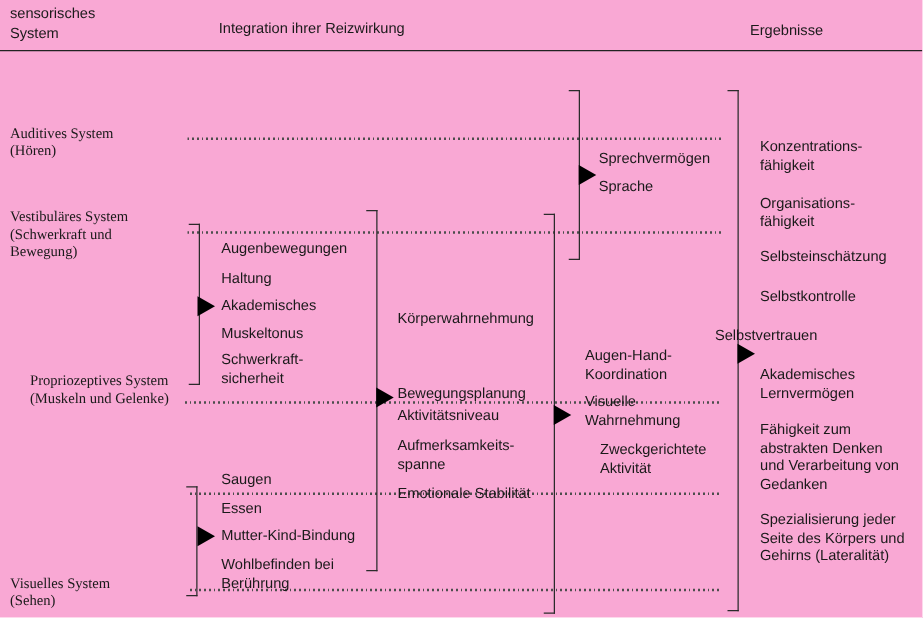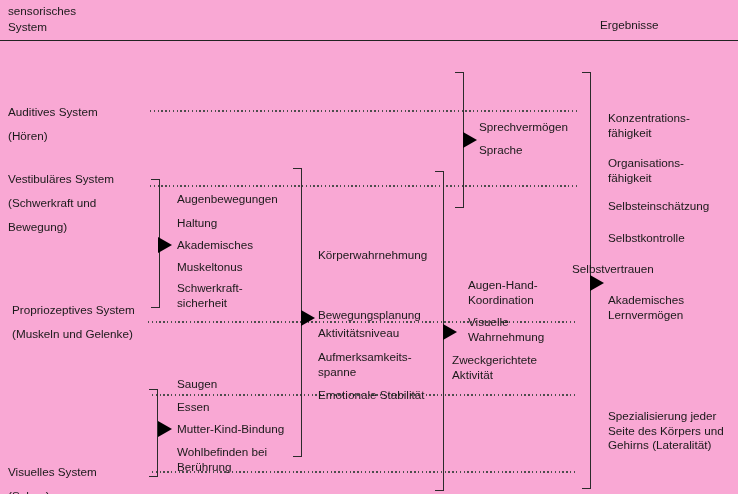--- a/index.html
+++ b/index.html
@@ -5,21 +5,21 @@
   html,body{margin:0;padding:0;background:#ffffff;}
   #canvas{
     position:relative;width:738px;height:494px;background:#f9a8d4;
     font-family:"Liberation Sans","DejaVu Sans",sans-serif;
     color:#1a1a1a;overflow:hidden;
   }
   .txt{
     position:absolute;white-space:pre-line;font-size:11.7px;line-height:14.5px;
     color:#1a1a1a;
   }
-  .sys{line-height:24px;}
+  .sys{line-height:14px;font-family:Liberation Serif, serif;}
   .hdr{line-height:16px;}
   .divider{
     position:absolute;left:0;top:40px;width:738px;height:0;
     border-top:1.5px solid #222222;
   }
   .dotline{
     position:absolute;height:1.6px;
     background-image:repeating-linear-gradient(to right,#4d4d4d 0 1.4px,transparent 1.4px 3.8px);
   }
   .bracket{
@@ -35,29 +35,30 @@
     border-left:14px solid #000000;
   }
 </style>
 </head>
 <body>
 
 <div id="canvas">
 
   <div class="txt hdr" style="left:8px;top:3px">sensorisches
 System</div>
+  <div class="txt hdr" style="left:175px;top:15px">Integration ihrer Reizwirkung</div>
   <div class="txt hdr" style="left:600px;top:17px">Ergebnisse</div>
   <div class="divider"></div>
 
   <div class="txt sys" style="left:8px;top:100px">Auditives System
 (Hören)</div>
   <div class="txt sys" style="left:8px;top:167px">Vestibuläres System
 (Schwerkraft und
 Bewegung)</div>
-  <div class="txt sys" style="left:12px;top:298px">Propriozeptives System
+  <div class="txt sys" style="left:24px;top:298px">Propriozeptives System
 (Muskeln und Gelenke)</div>
   <div class="txt sys" style="left:8px;top:460px">Visuelles System
 (Sehen)</div>
 
   <div class="dotline" style="left:150px;top:110px;width:427px"></div>
   <div class="dotline" style="left:150px;top:185px;width:427px"></div>
   <div class="dotline" style="left:148px;top:321px;width:429px"></div>
   <div class="dotline" style="left:152px;top:394px;width:425px"></div>
   <div class="dotline" style="left:152px;top:471px;width:425px"></div>
 
@@ -92,32 +93,36 @@
   <div class="txt" style="left:318px;top:308px">Bewegungsplanung</div>
   <div class="txt" style="left:318px;top:326px">Aktivitätsniveau</div>
   <div class="txt" style="left:318px;top:350px">Aufmerksamkeits-
 spanne</div>
   <div class="txt" style="left:318px;top:388px">Emotionale Stabilität</div>
 
   <div class="txt" style="left:468px;top:278px">Augen-Hand-
 Koordination</div>
   <div class="txt" style="left:468px;top:315px">Visuelle
 Wahrnehmung</div>
-  <div class="txt" style="left:452px;top:353px">Zweckgerichtete
+  <div class="txt" style="left:480px;top:353px">Zweckgerichtete
 Aktivität</div>
 
   <div class="txt" style="left:479px;top:120px">Sprechvermögen</div>
   <div class="txt" style="left:479px;top:143px">Sprache</div>
 
   <div class="txt" style="left:608px;top:111px">Konzentrations-
 fähigkeit</div>
   <div class="txt" style="left:608px;top:156px">Organisations-
 fähigkeit</div>
   <div class="txt" style="left:608px;top:199px">Selbsteinschätzung</div>
   <div class="txt" style="left:608px;top:231px">Selbstkontrolle</div>
   <div class="txt" style="left:572px;top:262px">Selbstvertrauen</div>
   <div class="txt" style="left:608px;top:293px">Akademisches
 Lernvermögen</div>
+  <div class="txt" style="left:608px;top:337px">Fähigkeit zum
+abstrakten Denken
+und Verarbeitung von
+Gedanken</div>
   <div class="txt" style="left:608px;top:409px">Spezialisierung jeder
 Seite des Körpers und
 Gehirns (Lateralität)</div>
 
 </div>
 
 </body></html>

